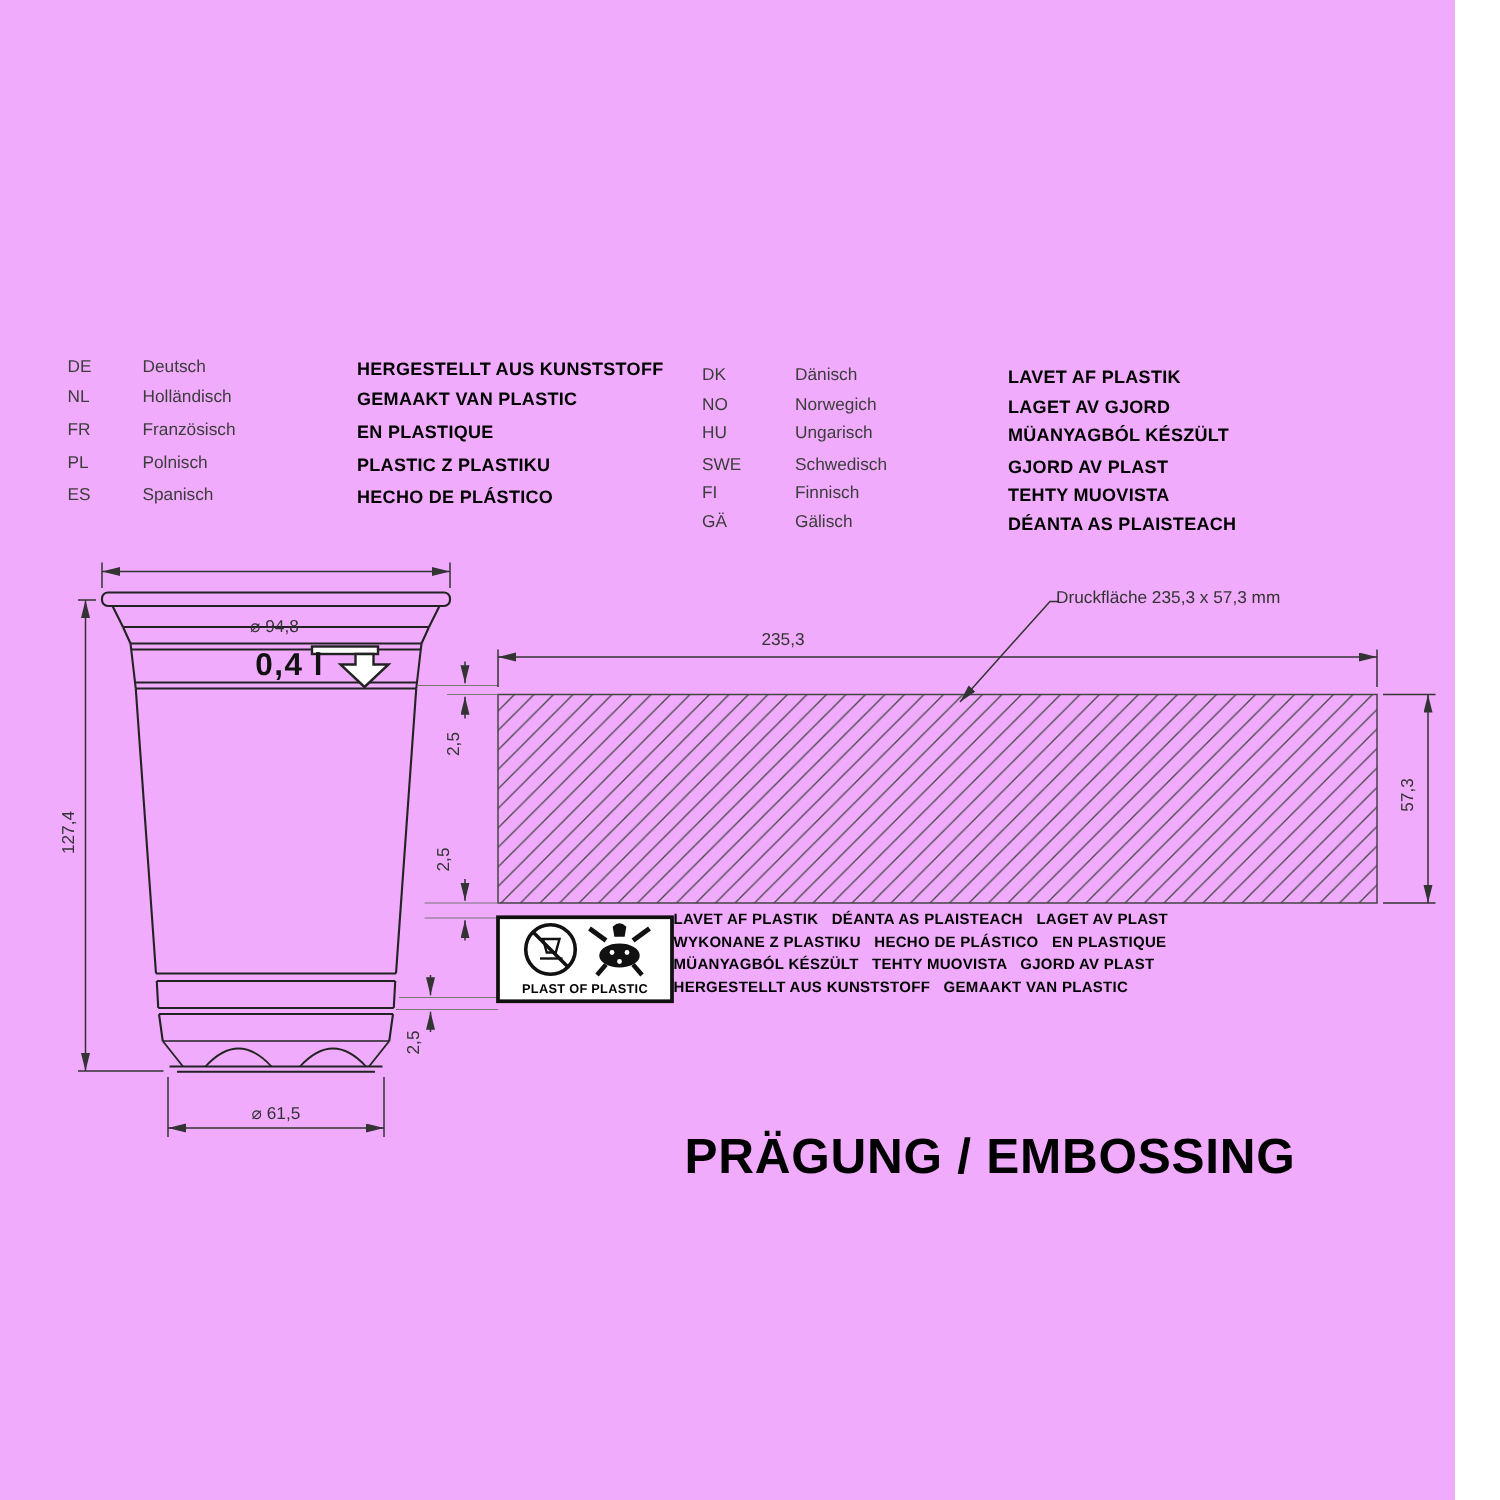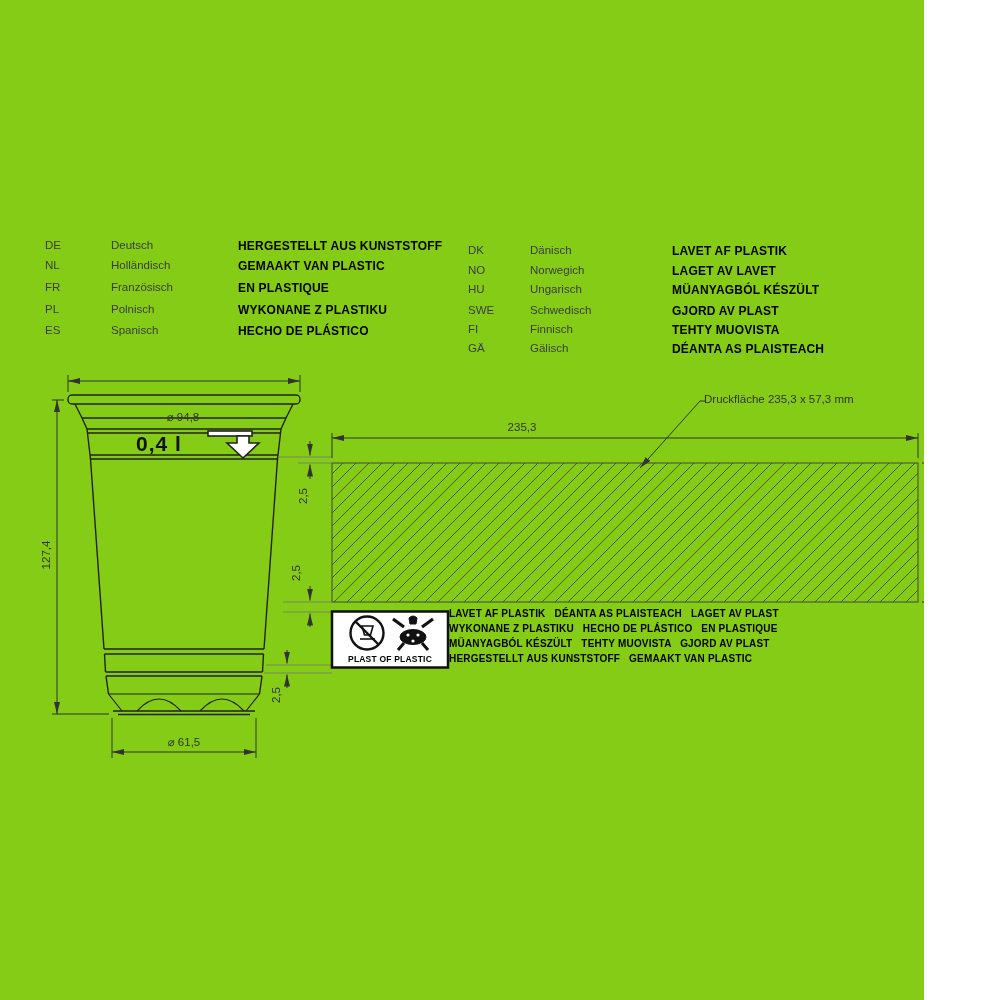--- a/index.html
+++ b/index.html
@@ -1,30 +1,30 @@
 <!DOCTYPE html>
 <html><head>
 <meta charset="utf-8">
 <style>
   html,body{margin:0;padding:0;background:#fff;}
-  #canvas{position:relative;width:924px;height:1000px;background:#84cc16;overflow:hidden;
-          font-family:"Liberation Sans", sans-serif;color:#222;}
+  #canvas{position:relative;width:924px;height:1000px;background:#f0abfc;overflow:hidden;
+          font-family:"Liberation Sans", sans-serif;color:#222;padding-left:46px;}
   svg{position:absolute;left:0;top:0;}
   .dim{position:absolute;font-size:11.5px;color:#333;text-align:center;white-space:pre;}
   .rot{transform:rotate(-90deg);transform-origin:center center;}
   .row{position:absolute;height:15px;font-size:11.5px;}
   .code{position:absolute;left:0;top:0;color:#3c3c3c;}
-  .lang{position:absolute;left:50px;top:0;color:#3c3c3c;margin-left:16px;}
+  .lang{position:absolute;left:50px;top:0;color:#3c3c3c;}
   .langR{position:absolute;left:62px;top:0;color:#3c3c3c;}
   .boldtxt{position:absolute;top:0;font-weight:bold;color:#000;font-size:12px;letter-spacing:.2px;white-space:pre;}
   .boldL{left:193px;}
   .boldR{left:204px;}
   .emb-line{position:absolute;left:449px;font-weight:bold;font-size:10px;color:#000;
             white-space:pre;letter-spacing:.2px;}
-  .volume{position:absolute;left:136px;top:432px;width:80px;text-align:left;
+  .volume{position:absolute;left:136px;top:432px;width:80px;text-align:right;
           font-size:21px;font-weight:bold;color:#111;letter-spacing:1px;}
   .made{position:absolute;left:340px;top:654px;width:100px;text-align:center;
         font-size:8.5px;font-weight:bold;color:#000;letter-spacing:.2px;}
   .title{position:absolute;left:440px;top:752px;width:440px;text-align:center;
          font-size:33px;font-weight:bold;color:#000;letter-spacing:.5px;white-space:pre;}
   .druck{position:absolute;left:704px;top:393px;font-size:11.5px;color:#333;white-space:pre;}
 </style>
 </head>
 <body>
 
@@ -149,39 +149,39 @@
       <span class="boldtxt boldL">GEMAAKT VAN PLASTIC</span>
     </div>
     <div class="row" style="left:45px;top:281px;width:420px;">
       <span class="code">FR</span>
       <span class="lang">Französisch</span>
       <span class="boldtxt boldL">EN PLASTIQUE</span>
     </div>
     <div class="row" style="left:45px;top:303px;width:420px;">
       <span class="code">PL</span>
       <span class="lang">Polnisch</span>
-      <span class="boldtxt boldL">WYKONANE Z PLASTIKU</span>
+      <span class="boldtxt boldL">PLASTIC Z PLASTIKU</span>
     </div>
     <div class="row" style="left:45px;top:324px;width:420px;">
       <span class="code">ES</span>
       <span class="lang">Spanisch</span>
       <span class="boldtxt boldL">HECHO DE PLÁSTICO</span>
     </div>
   </div>
 
   <div>
     <div class="row" style="left:468px;top:244px;width:420px;">
       <span class="code">DK</span>
       <span class="langR">Dänisch</span>
       <span class="boldtxt boldR">LAVET AF PLASTIK</span>
     </div>
     <div class="row" style="left:468px;top:264px;width:420px;text-align:right;">
       <span class="code">NO</span>
       <span class="langR">Norwegich</span>
-      <span class="boldtxt boldR">LAGET AV LAVET</span>
+      <span class="boldtxt boldR">LAGET AV GJORD</span>
     </div>
     <div class="row" style="left:468px;top:283px;width:420px;">
       <span class="code">HU</span>
       <span class="langR">Ungarisch</span>
       <span class="boldtxt boldR">MÜANYAGBÓL KÉSZÜLT</span>
     </div>
     <div class="row" style="left:468px;top:304px;width:420px;">
       <span class="code">SWE</span>
       <span class="langR">Schwedisch</span>
       <span class="boldtxt boldR">GJORD AV PLAST</span>
@@ -210,14 +210,15 @@
   <div class="volume">0,4 l</div>
 
   <div>
     <div class="emb-line" style="top:608px;">LAVET AF PLASTIK   DÉANTA AS PLAISTEACH   LAGET AV PLAST</div>
     <div class="emb-line" style="top:623px;">WYKONANE Z PLASTIKU   HECHO DE PLÁSTICO   EN PLASTIQUE</div>
     <div class="emb-line" style="top:638px;">MÜANYAGBÓL KÉSZÜLT   TEHTY MUOVISTA   GJORD AV PLAST</div>
     <div class="emb-line" style="top:653px;">HERGESTELLT AUS KUNSTSTOFF   GEMAAKT VAN PLASTIC</div>
   </div>
   <div class="made">PLAST OF PLASTIC</div>
 
+  <div class="title">PRÄGUNG / EMBOSSING</div>
 
 </div>
 
 </body></html>

